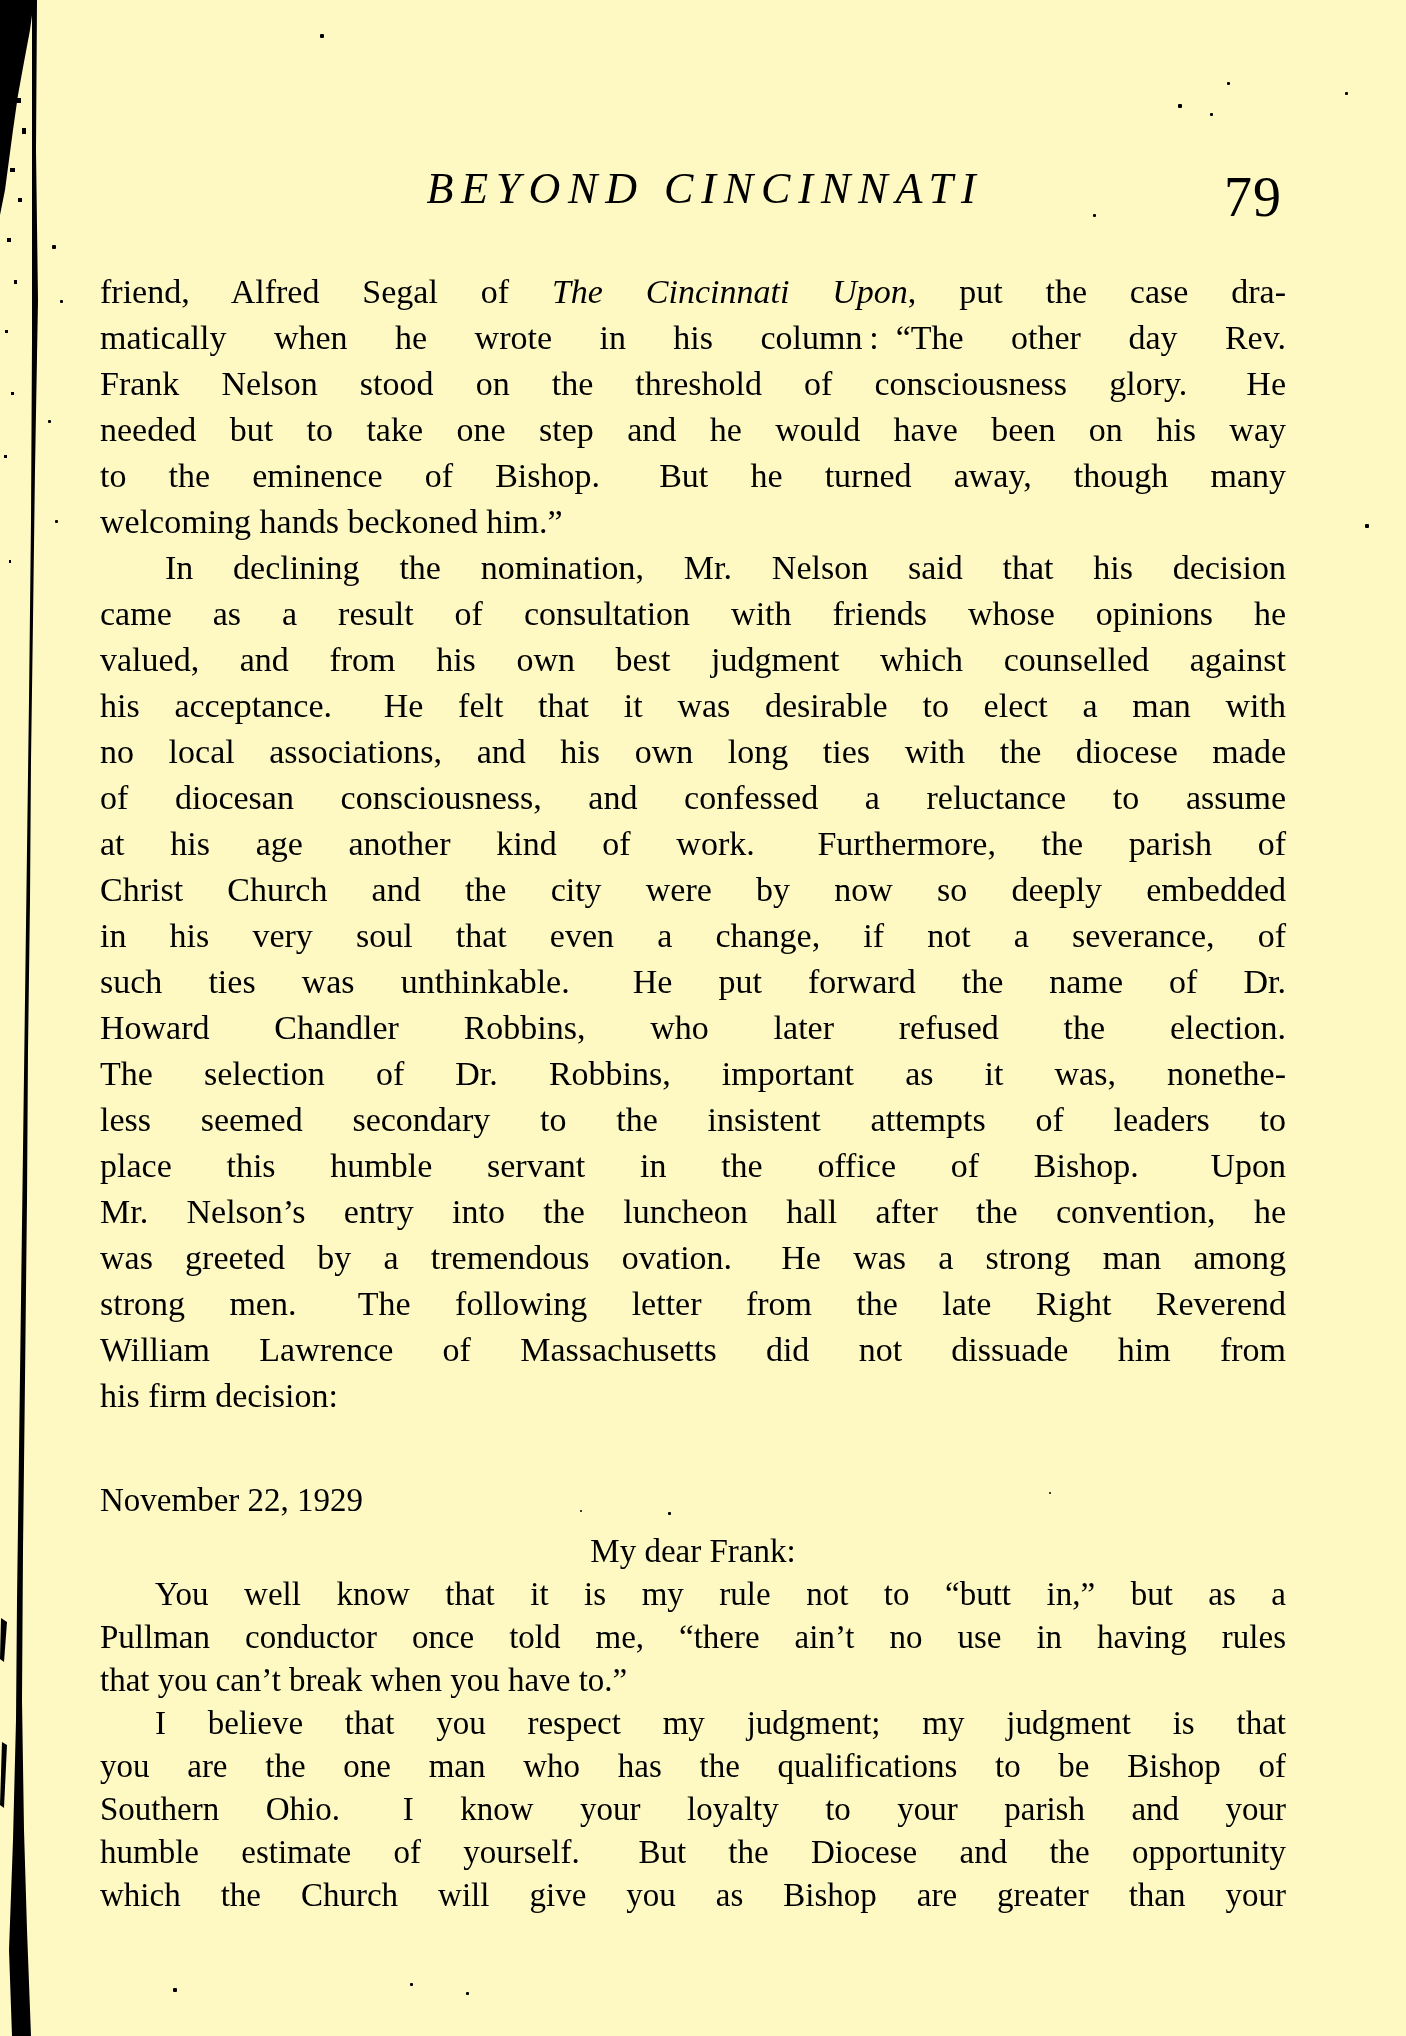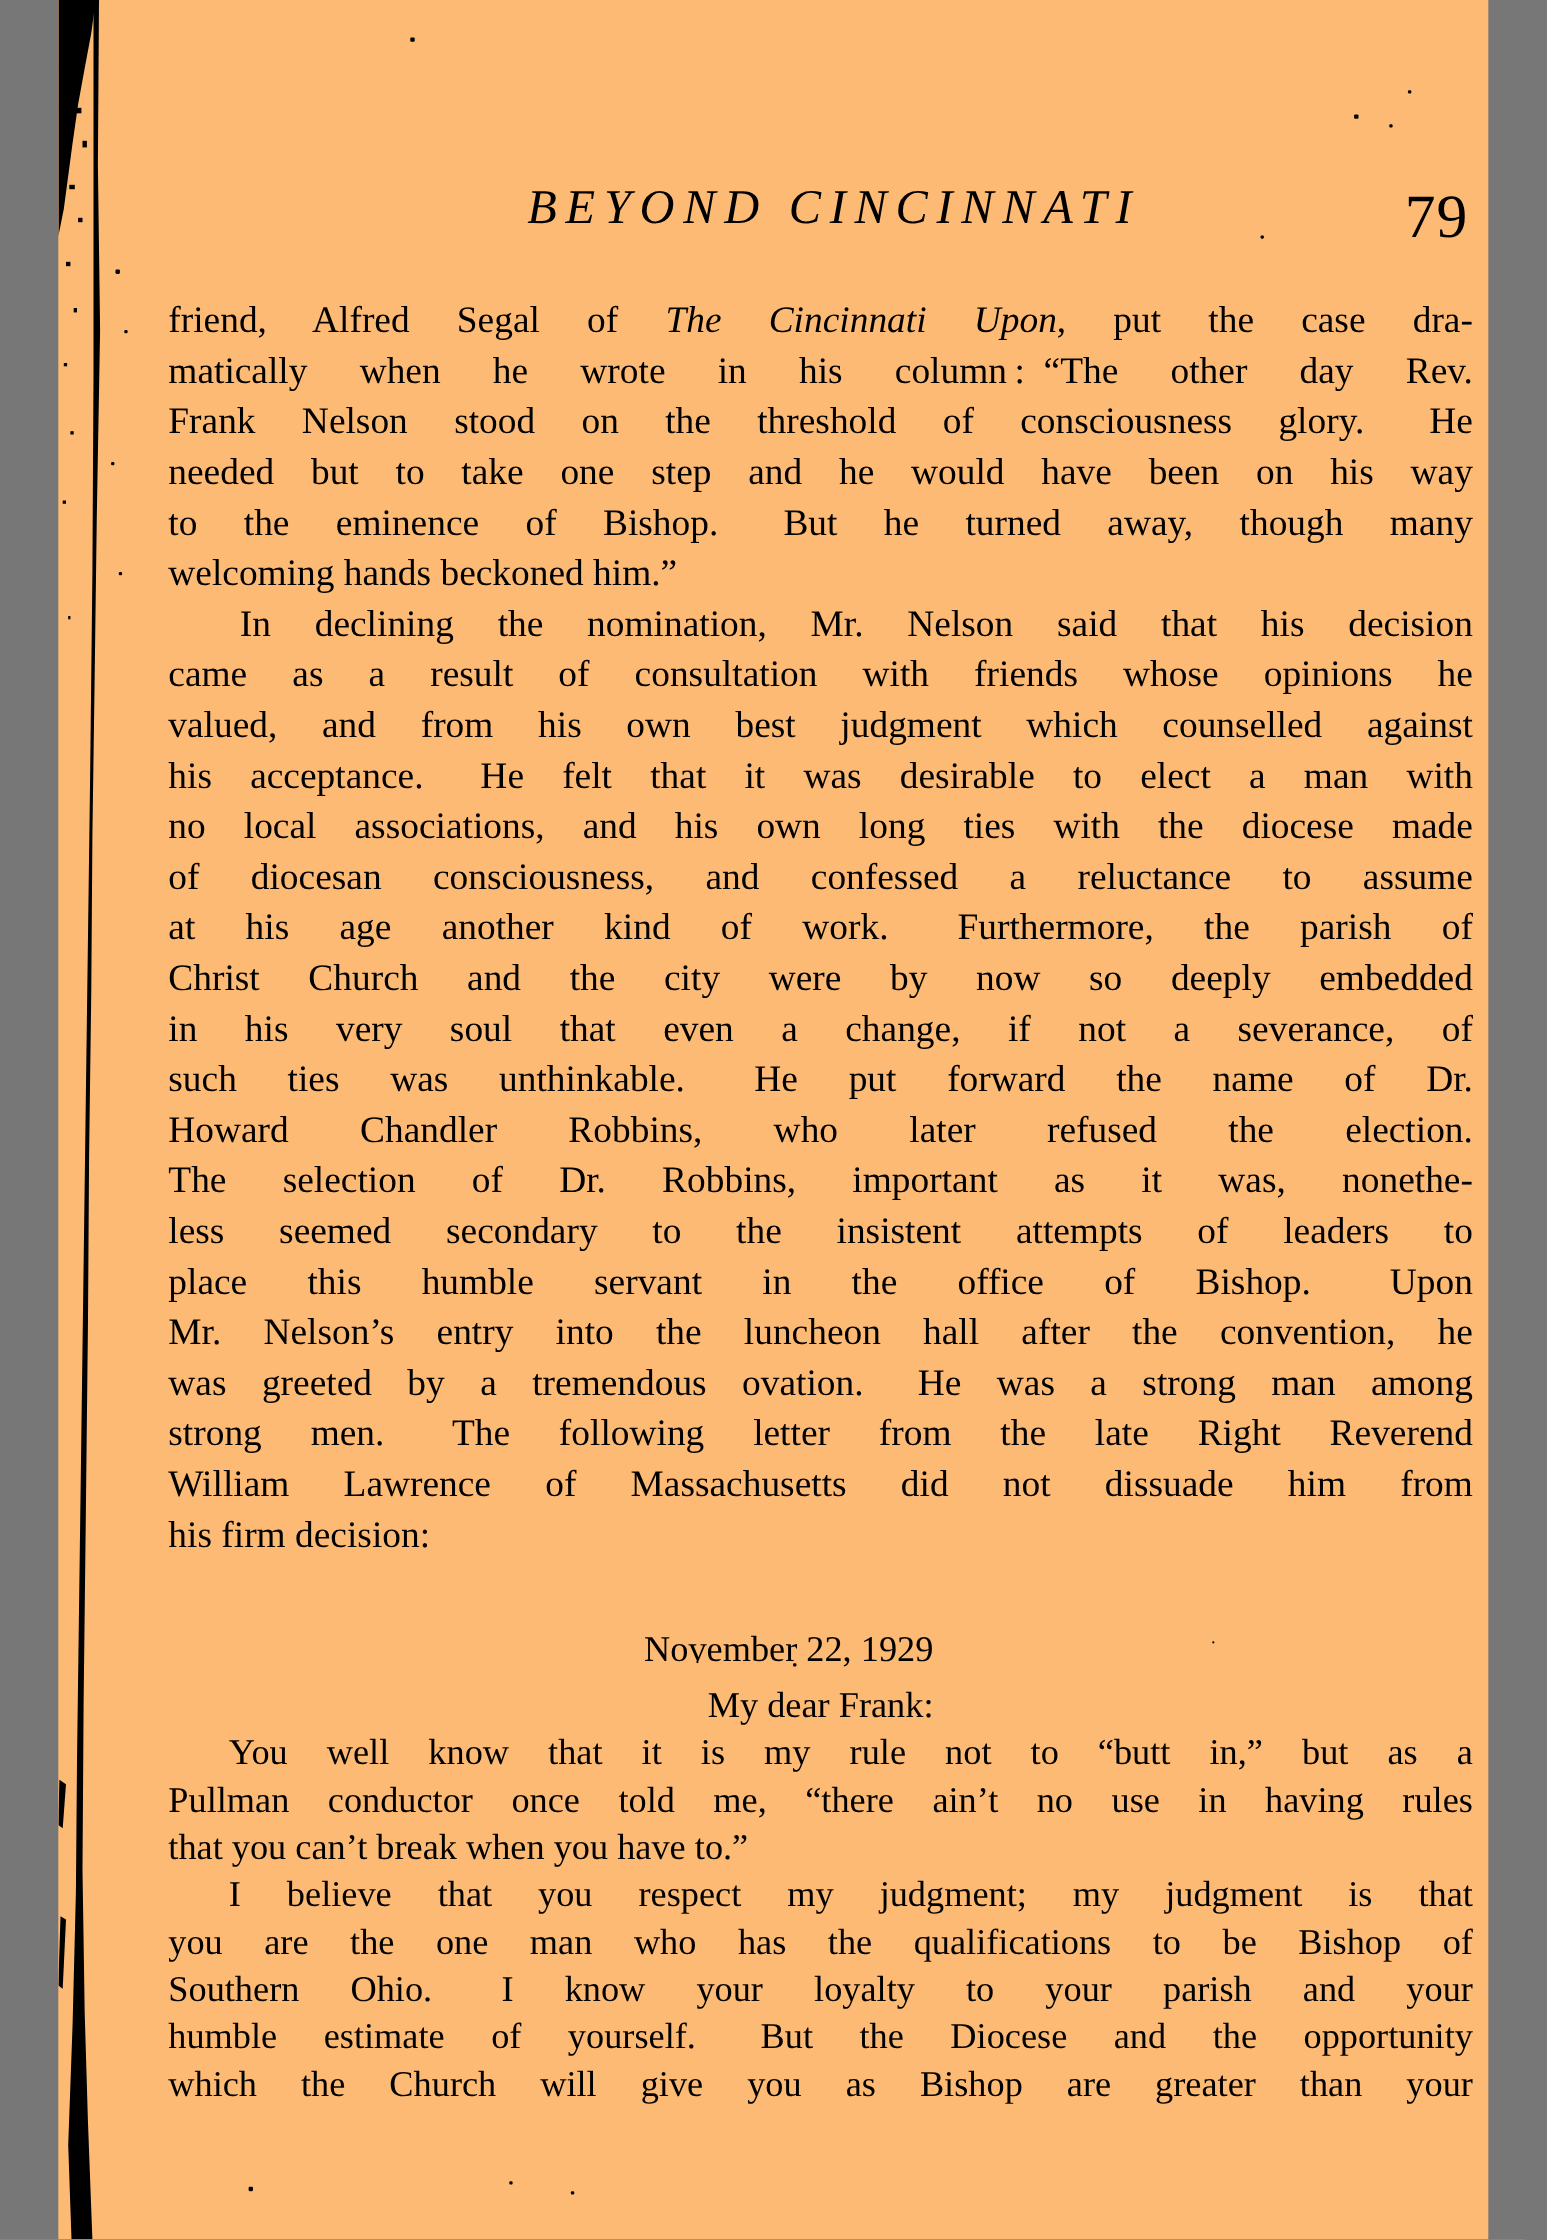--- a/index.html
+++ b/index.html
@@ -1,20 +1,20 @@
 <!DOCTYPE html>
 <html><head>
 <meta charset="utf-8">
 <style>
   html,body { margin:0; padding:0; background:#777; }
   .page {
     position:relative;
-    width:1300px; height:2036px;
+    width:1406px; height:2036px;
     margin:0 auto;
-    background:#fdba74;
+    background:#fef9c3;
     color:#000000;
     font-family:"Liberation Serif", serif;
     overflow:hidden;
   }
   .edge-artifact { position:absolute; left:0; top:0; pointer-events:none; }
   .speck { position:absolute; background:#000; border-radius:1px; }
 
   .content { position:absolute; left:100px; top:0; width:1186px; }
 
   .header { position:relative; margin-top:163px; height:52px; }
@@ -34,21 +34,21 @@
 
   .main-text { margin-top:54px; font-size:34px; line-height:46px; }
   .letter    { margin-top:58px; font-size:33px; line-height:43px; }
 
   .line { text-align:justify; text-align-last:justify; }
   .line.flush { text-align-last:left; }
   .main-text .line.indent { padding-left:65px; }
   .letter .line.indent { padding-left:55px; }
   .italic { font-style:italic; }
 
-  .letter-date { text-align:center; padding-right:58px; line-height:47px; margin-bottom:6px; }
+  .letter-date { text-align:left; padding-right:58px; line-height:47px; margin-bottom:6px; }
   .letter-salutation { text-align:center; line-height:43px; }
 </style>
 </head>
 <body>
 
 <div class="page">
 
   <svg class="edge-artifact" width="70" height="2036" viewBox="0 0 70 2036">
 
     <polygon fill="#000" points="0,0 34,0 30,30 24,62 18,95 13,130 9,160 5,190 0,215"></polygon>

